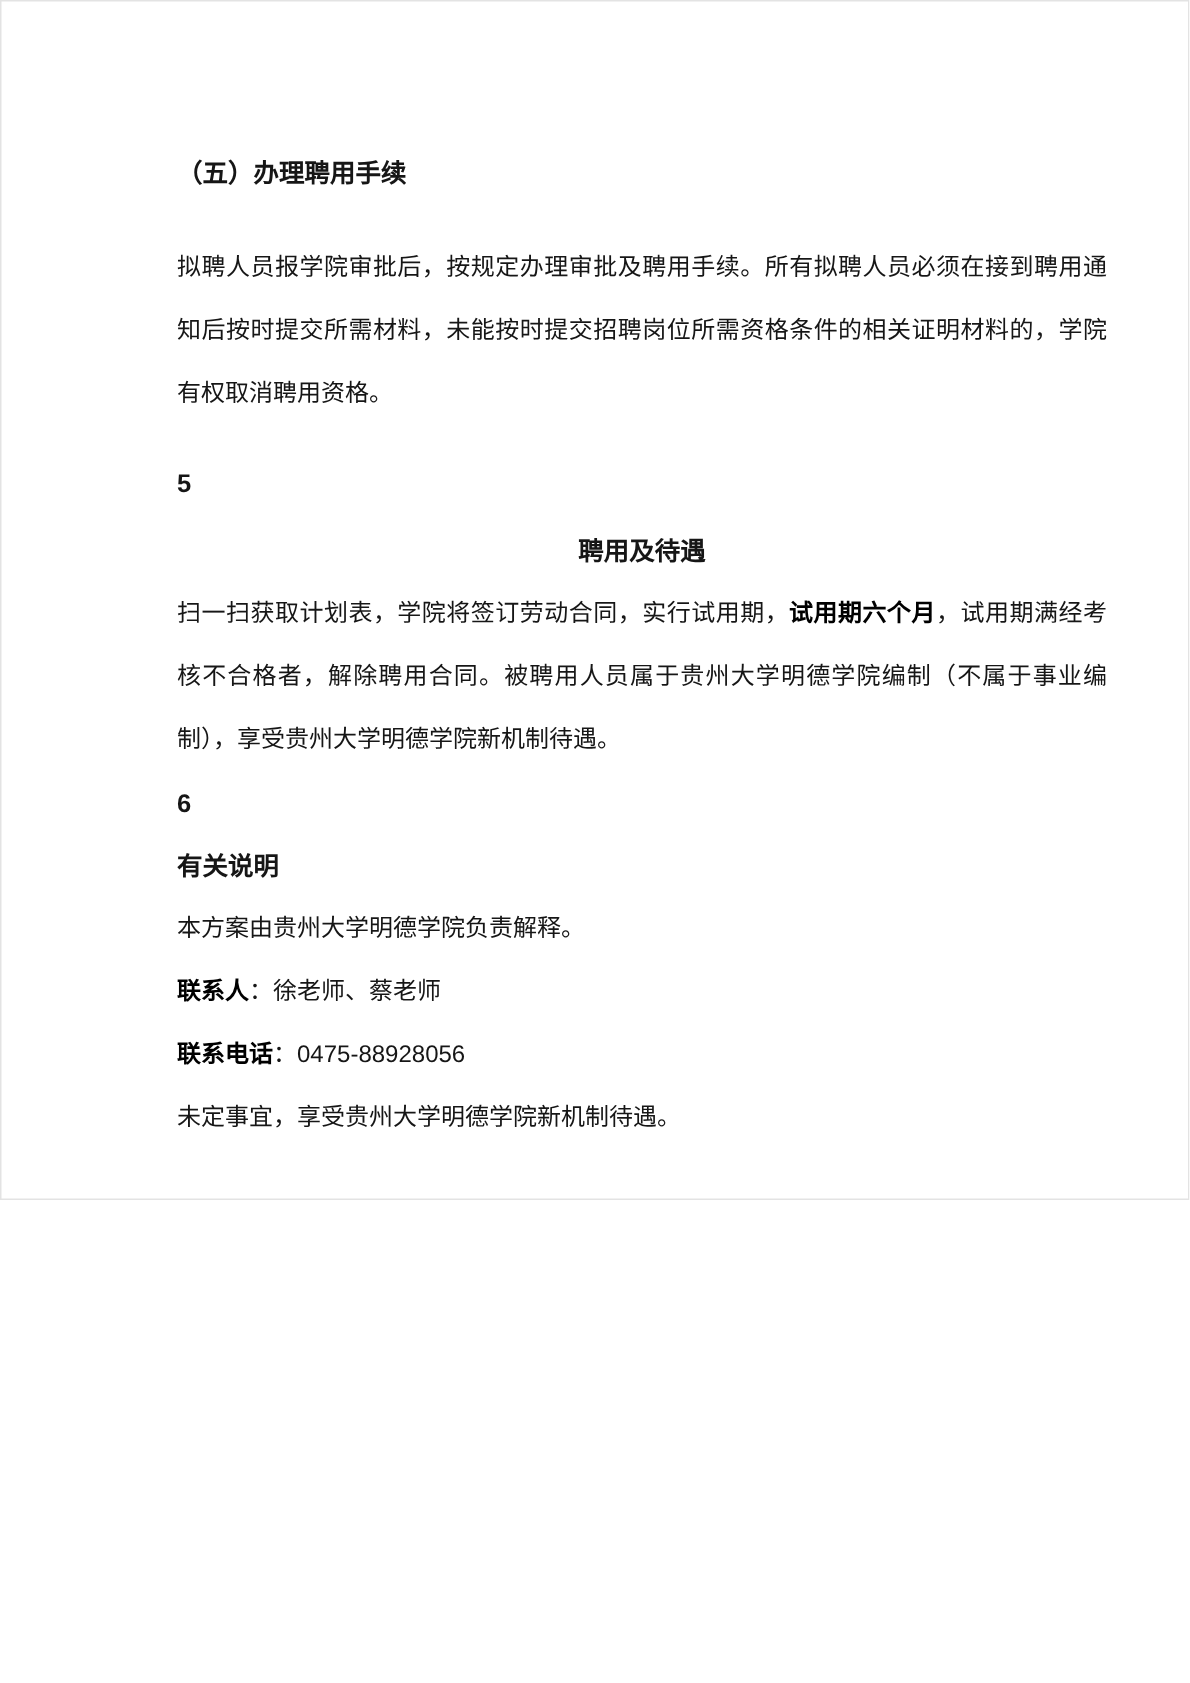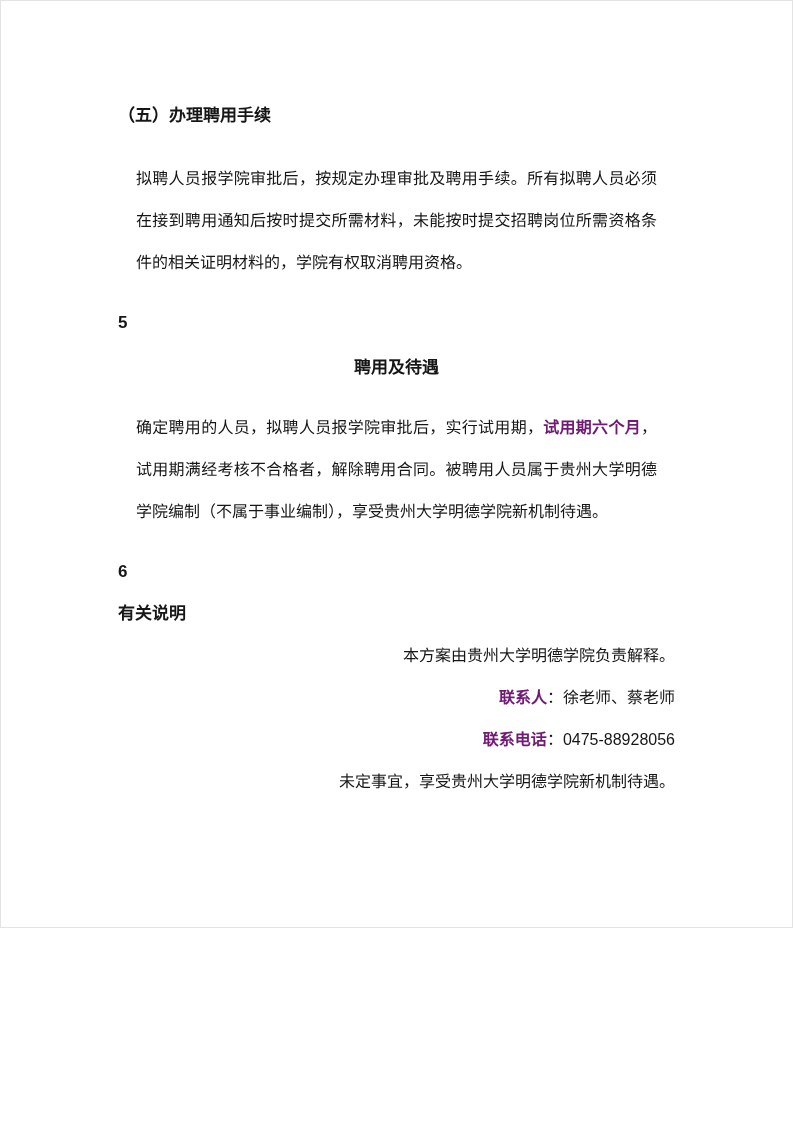--- a/index.html
+++ b/index.html
@@ -3,53 +3,53 @@
 <meta charset="utf-8">
 <style>
   html, body {
     margin: 0;
     padding: 0;
     background: #ffffff;
   }
   .page {
     position: relative;
     width: 793px;
-    height: 928px;
+    height: 800px;
     box-sizing: border-box;
     margin: 0 auto;
     background: #ffffff;
     border: 1px solid #e3e3e3;
-    padding: 94px 117px 0 117px;
+    padding: 94px 54px 0 117px;
     font-family: "Liberation Sans", "DejaVu Sans", sans-serif;
     color: #161616;
     font-size: 16px;
     line-height: 42px;
     overflow: hidden;
   }
   .para {
-    margin: 18px;
+    margin: 0;
     text-align: justify;
     text-justify: inter-ideograph;
   }
   .line {
     margin: 0;
-    text-align: right;
+    text-align: left;
   }
   .heading {
     margin: 0;
     font-weight: bold;
     font-size: 17px;
     text-align: left;
   }
   .mt-lg { margin-top: 21px; }
   .mt-md { margin-top: 18px; }
   .mt-sm { margin-top: 3px; text-align: center; }
   .mt-att { margin-top: 17px; }
   .highlight {
-    color: #701a75;
+    color: #000000;
     font-weight: bold;
   }
   .italic-note {
     font-style: italic;
   }
   .arrow-gap {
     display: inline-block;
     width: 14px;
   }
 </style>
@@ -59,21 +59,21 @@
 <div class="page">
 
   <p class="heading">（五）办理聘用手续</p>
 
   <p class="para mt-lg">拟聘人员报学院审批后，按规定办理审批及聘用手续。所有拟聘人员必须在接到聘用通知后按时提交所需材料，未能按时提交招聘岗位所需资格条件的相关证明材料的，学院有权取消聘用资格。</p>
 
   <p class="heading mt-md">5</p>
 
   <p class="heading mt-sm">聘用及待遇</p>
 
-  <p class="para"><span>确定聘用的人员，拟聘人员报学院审批后，实行试用期，</span><span class="highlight">试用期六个月</span><span>，试用期满经考核不合格者，解除聘用合同。被聘用人员属于贵州大学明德学院编制（不属于事业编制），享受贵州大学明德学院新机制待遇。</span></p>
+  <p class="para"><span>扫一扫获取计划表，学院将签订劳动合同，实行试用期，</span><span class="highlight">试用期六个月</span><span>，试用期满经考核不合格者，解除聘用合同。被聘用人员属于贵州大学明德学院编制（不属于事业编制），享受贵州大学明德学院新机制待遇。</span></p>
 
   <p class="heading">6</p>
 
   <p class="heading">有关说明</p>
 
   <p class="line">本方案由贵州大学明德学院负责解释。</p>
 
   <p class="line"><span class="highlight">联系人</span><span>：徐老师、蔡老师</span></p>
 
   <p class="line"><span class="highlight">联系电话</span><span>：0475-88928056</span></p>

